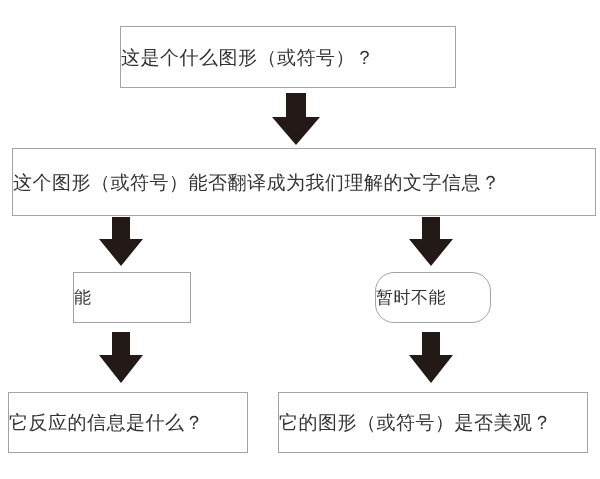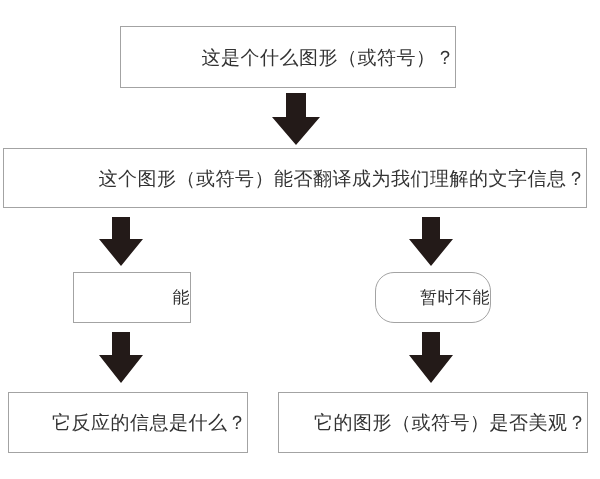--- a/index.html
+++ b/index.html
@@ -17,36 +17,36 @@
     background: #ffffff;
     overflow: hidden;
   }
   .node {
     position: absolute;
     box-sizing: border-box;
     border: 1.6px solid #a3a3a3;
     background: #ffffff;
     display: flex;
     align-items: center;
-    justify-content: flex-end;
+    justify-content: flex-start;
     color: #333333;
     letter-spacing: 0.5px;
     white-space: nowrap;
   }
   .node-label {
     display: block;
     line-height: 1;
   }
   
   #node-question {
     left: 120px;  top: 26px;  width: 336px; height: 62px;
     font-size: 19px;
   }
   #node-translatable {
-    left: 3px;  top: 148px;  width: 584px; height: 60px;
+    left: 12px;  top: 148px;  width: 584px; height: 68px;
     font-size: 19px;
   }
   #node-yes {
     left: 73px;  top: 272px;  width: 118px; height: 51px;
     font-size: 17px;
   }
   #node-no {
     left: 375px;  top: 272px;  width: 116px; height: 51px;
     font-size: 17px;
     border-radius: 19px;

